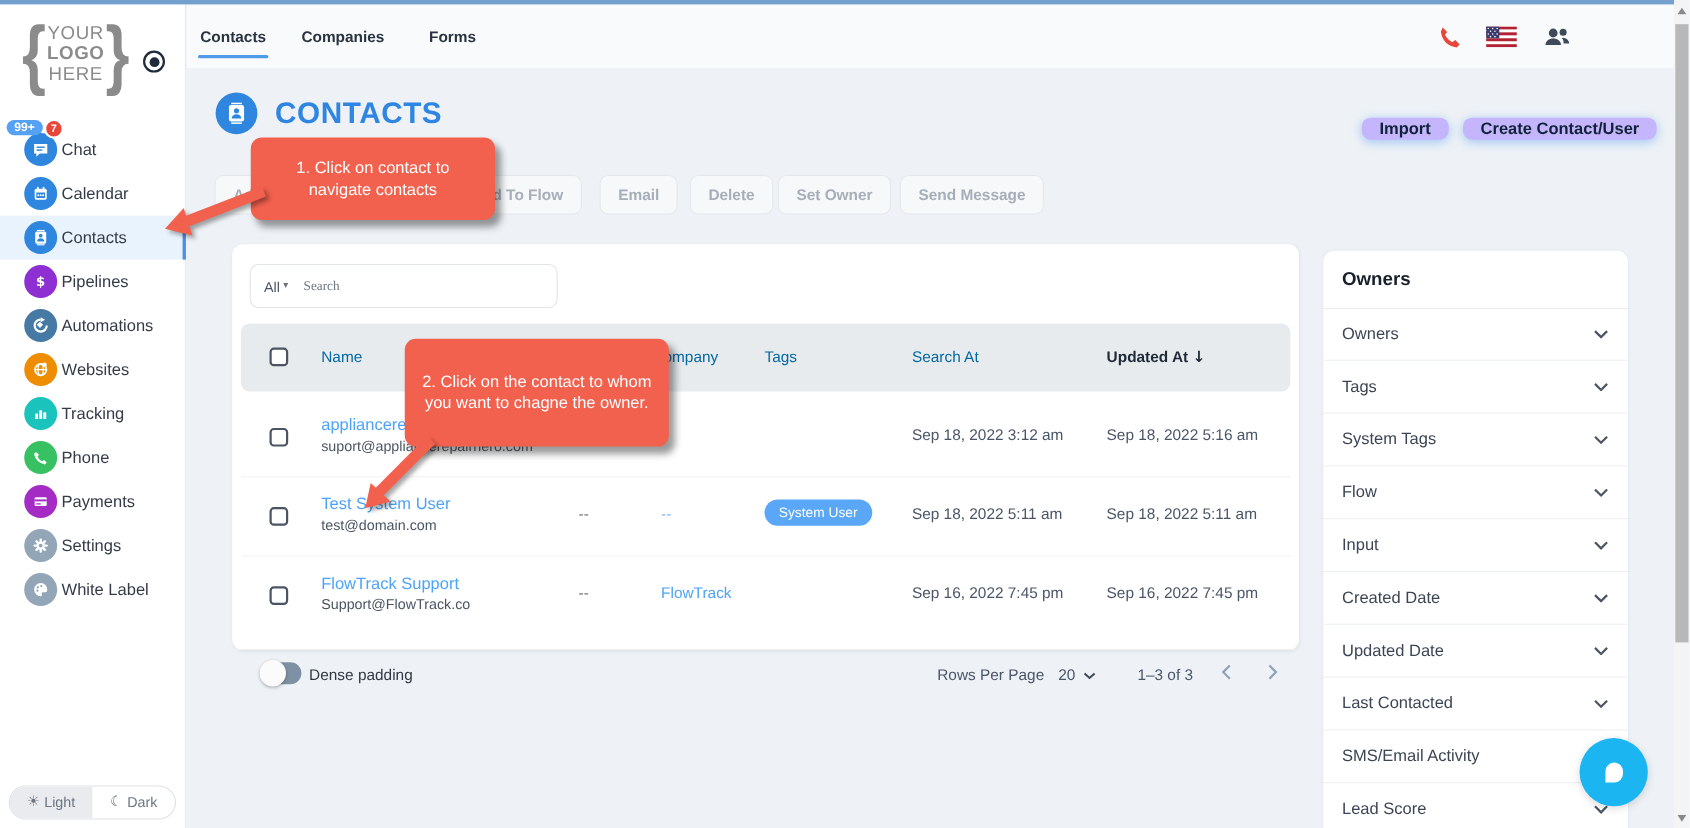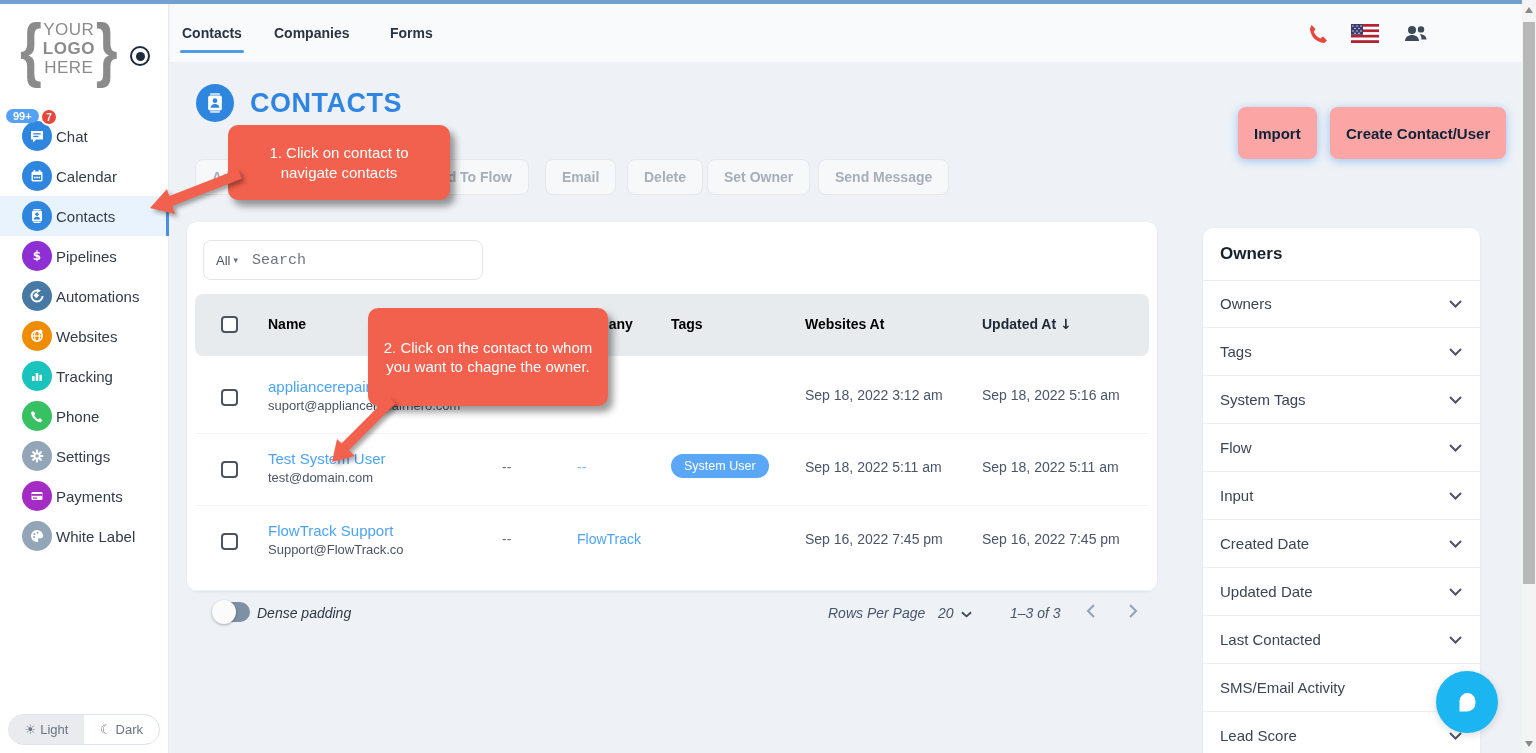--- a/index.html
+++ b/index.html
@@ -37,52 +37,52 @@
 
   
   .topbar { position:absolute; left:170px; top:4px; width:1352px; height:58px; background:#f8fafb; }
   .tab { position:absolute; top:21px; font-size:14px; font-weight:600; color:#2a3340; cursor:pointer; }
   .tab.active::after { content:""; position:absolute; left:-2px; right:-2px; bottom:-12px; height:3px; background:#4f9be8; border-radius:2px; }
   .tb-ic { position:absolute; top:18px; cursor:pointer; }
 
   
   .page-head-icon { position:absolute; left:196px; top:84px; width:38px; height:38px; border-radius:50%; background:#2e86de; display:flex; align-items:center; justify-content:center; }
   .page-title { position:absolute; left:250px; top:88px; font-size:27px; font-weight:800; letter-spacing:.5px; color:#2f86e2; }
-  .btn-blue { position:absolute; height:52px; background:#fca5a5; border:none; border-radius:8px; font-family:inherit; font-size:15px; font-weight:700; color:#0f2237; padding:0 16px; cursor:pointer; box-shadow:0 2px 10px rgba(95,157,242,.55); }
+  .btn-blue { position:absolute; height:20px; background:#c4b5fd; border:none; border-radius:8px; font-family:inherit; font-size:15px; font-weight:700; color:#0f2237; padding:0 16px; cursor:pointer; box-shadow:0 2px 10px rgba(95,157,242,.55); }
 
   
   .tool-btn { position:absolute; top:159px; height:36px; background:#f6f8f9; border:1px solid #e4e8ec; border-radius:8px; font-family:inherit; font-size:14px; font-weight:600; color:#a6aeb9; padding:0 16px; cursor:pointer; white-space:nowrap; }
 
   
   .card { position:absolute; background:#fff; border-radius:10px; box-shadow:0 1px 3px rgba(20,40,60,.07); }
-  .table-card { left:187px; top:222px; width:970px; height:369px; }
+  .table-card { left:211px; top:222px; width:970px; height:369px; }
   .search-box { position:absolute; left:16px; top:18px; width:280px; height:40px; border:1px solid #e1e5ea; border-radius:8px; display:flex; align-items:center; padding:0 12px; gap:6px; background:#fff; }
   .search-scope { font-size:13px; color:#4b5563; cursor:pointer; display:flex; align-items:center; gap:3px; }
   .search-scope .glyph { font-size:9px; color:#6b7280; }
-  .search-input { border:none; outline:none; flex:1; font-family:Liberation Mono, monospace; font-size:15px; color:#4d7c0f; margin-left:8px; background:transparent; }
+  .search-input { border:none; outline:none; flex:1; font-family:Liberation Serif, serif; font-size:12px; color:#4d7c0f; margin-left:8px; background:transparent; }
   .search-input::placeholder { color:#6f7680; }
 
   .thead { position:absolute; left:8px; right:8px; top:72px; height:62px; background:#e8ebee; border-radius:8px; }
-  .th { position:absolute; top:22px; font-size:14px; font-weight:700; color:#000000; }
+  .th { position:absolute; top:22px; font-size:14px; font-weight:400; color:#0369a1; }
   .th.bold { font-weight:700; color:#1f2937; }
   .cbx { width:17px; height:17px; border:2px solid #4a5462; border-radius:4px; background:#fff; cursor:pointer; }
 
   .trow { position:absolute; left:8px; right:8px; height:72px; border-bottom:1px solid #f1f3f5; }
   .cell { position:absolute; font-size:14px; color:#4a5568; }
   .name-link { font-size:15px; color:#4da3f7; cursor:pointer; text-decoration:none; display:block; }
   .email { font-size:13px; color:#4b5563; margin-top:3px; }
   .dash { color:#6b7280; }
   .dash-blue { color:#7db9f9; }
   .comp-link { color:#4da3f7; cursor:pointer; }
   .pill { background:#5ba7f7; color:#fff; font-size:12.5px; padding:5px 13px; border-radius:14px; white-space:nowrap; }
 
   .tfoot { position:absolute; left:0; right:0; top:368px; height:42px; border-top:1px solid #eef0f3; }
   .switch { position:absolute; left:27px; top:11px; width:36px; height:20px; border-radius:10px; background:#7e90a3; cursor:pointer; }
   .switch::before { content:""; position:absolute; left:-2px; top:-2px; width:24px; height:24px; border-radius:50%; background:#fbfbfb; box-shadow:0 1px 3px rgba(0,0,0,.3); }
-  .foot-txt { position:absolute; top:14px; font-size:14px; color:#4a5568;font-style:italic; }
+  .foot-txt { position:absolute; top:14px; font-size:14px; color:#4a5568; }
   .pag-chev { position:absolute; top:12px; cursor:pointer; }
 
   
   .filters-card { left:1203px; top:228px; width:277px; height:560px; }
   .filters-title { position:absolute; left:17px; top:16px; font-size:17px; font-weight:700; color:#18202b; }
   .f-div { position:absolute; left:0; right:0; top:52px; height:1px; background:#e9edf1; }
   .f-item { position:absolute; left:0; width:277px; height:48px; border-bottom:1px solid #edf0f3; cursor:pointer; }
   .f-item span.lbl { position:absolute; left:17px; top:15px; font-size:15px; color:#3c4553; }
   .f-item svg { position:absolute; right:18px; top:20px; }
 
@@ -196,43 +196,43 @@
       </div>
       <div class="nav-item">
         <span class="icon-circle" style="background:#38c162">
           <svg width="15" height="15" viewBox="0 0 16 16">
               <path d="M3.2 2.2 L5.8 4.8 4.5 6.6 c.9 2 2.4 3.5 4.4 4.4 l1.8-1.3 2.6 2.6 -1.8 1.8 c-5.5-.9-9.6-5-10.5-10.5z" fill="#fff"></path>
             </svg>
         </span>
         <span class="nav-label">Phone</span>
       </div>
       <div class="nav-item">
+        <span class="icon-circle" style="background:#a42cc4">
+          <svg width="16" height="16" viewBox="0 0 16 16">
+              <rect x="2.5" y="4" width="11" height="8" rx="1.2" fill="#fff"></rect>
+              <rect x="2.5" y="6" width="11" height="1.8" fill="#a42cc4"></rect>
+              <rect x="4" y="9.5" width="4" height="1.2" fill="#a42cc4"></rect>
+            </svg>
+        </span>
+        <span class="nav-label">Payments</span>
+      </div>
+      <div class="nav-item">
         <span class="icon-circle" style="background:#93a6b8">
           <svg width="16" height="16" viewBox="0 0 16 16">
               <g fill="#fff">
                 <rect x="6.9" y="1.5" width="2.2" height="13" rx="1.1"></rect>
                 <rect x="6.9" y="1.5" width="2.2" height="13" rx="1.1" transform="rotate(45 8 8)"></rect>
                 <rect x="6.9" y="1.5" width="2.2" height="13" rx="1.1" transform="rotate(90 8 8)"></rect>
                 <rect x="6.9" y="1.5" width="2.2" height="13" rx="1.1" transform="rotate(135 8 8)"></rect>
                 <circle cx="8" cy="8" r="3.6"></circle>
               </g>
               <circle cx="8" cy="8" r="1.7" fill="#93a6b8"></circle>
             </svg>
         </span>
         <span class="nav-label">Settings</span>
-      </div>
-      <div class="nav-item">
-        <span class="icon-circle" style="background:#a42cc4">
-          <svg width="16" height="16" viewBox="0 0 16 16">
-              <rect x="2.5" y="4" width="11" height="8" rx="1.2" fill="#fff"></rect>
-              <rect x="2.5" y="6" width="11" height="1.8" fill="#a42cc4"></rect>
-              <rect x="4" y="9.5" width="4" height="1.2" fill="#a42cc4"></rect>
-            </svg>
-        </span>
-        <span class="nav-label">Payments</span>
       </div>
       <div class="nav-item">
         <span class="icon-circle" style="background:#93a6b8">
           <svg width="16" height="16" viewBox="0 0 16 16">
               <path d="M8 2a6 6 0 1 0 0 12 c1.2 0 1.6-1 1-1.8-.6-.8 0-1.9 1.1-1.9 H12 a2 2 0 0 0 2-2 A6 6 0 0 0 8 2z" fill="#fff"></path>
               <circle cx="5.4" cy="6" r="1" fill="#93a6b8"></circle>
               <circle cx="8.6" cy="4.8" r="1" fill="#93a6b8"></circle>
               <circle cx="5" cy="9" r="1" fill="#93a6b8"></circle>
             </svg>
         </span>
@@ -327,21 +327,21 @@
       </span>
       <input class="search-input" placeholder="Search" style="">
     </div>
 
     <div class="thead">
       <span class="cbx" style="position:absolute; left:26px; top:22px"></span>
       <span class="th" style="left:73px">Name</span>
       <span class="th" style="left:299px">Phone</span>
       <span class="th" style="left:374px">Company</span>
       <span class="th" style="left:476px">Tags</span>
-      <span class="th" style="left:610px">Websites At</span>
+      <span class="th" style="left:610px">Search At</span>
       <span class="th bold" style="left:787px">
         <span>Updated At</span>
         <span class="glyph">↓</span>
       </span>
     </div>
 
     <div class="trow" style="top:140px">
       <span class="cbx" style="position:absolute; left:26px; top:27px"></span>
       <div class="cell" style="left:73px; top:16px">
         <a class="name-link">appliancerepairhero</a>

